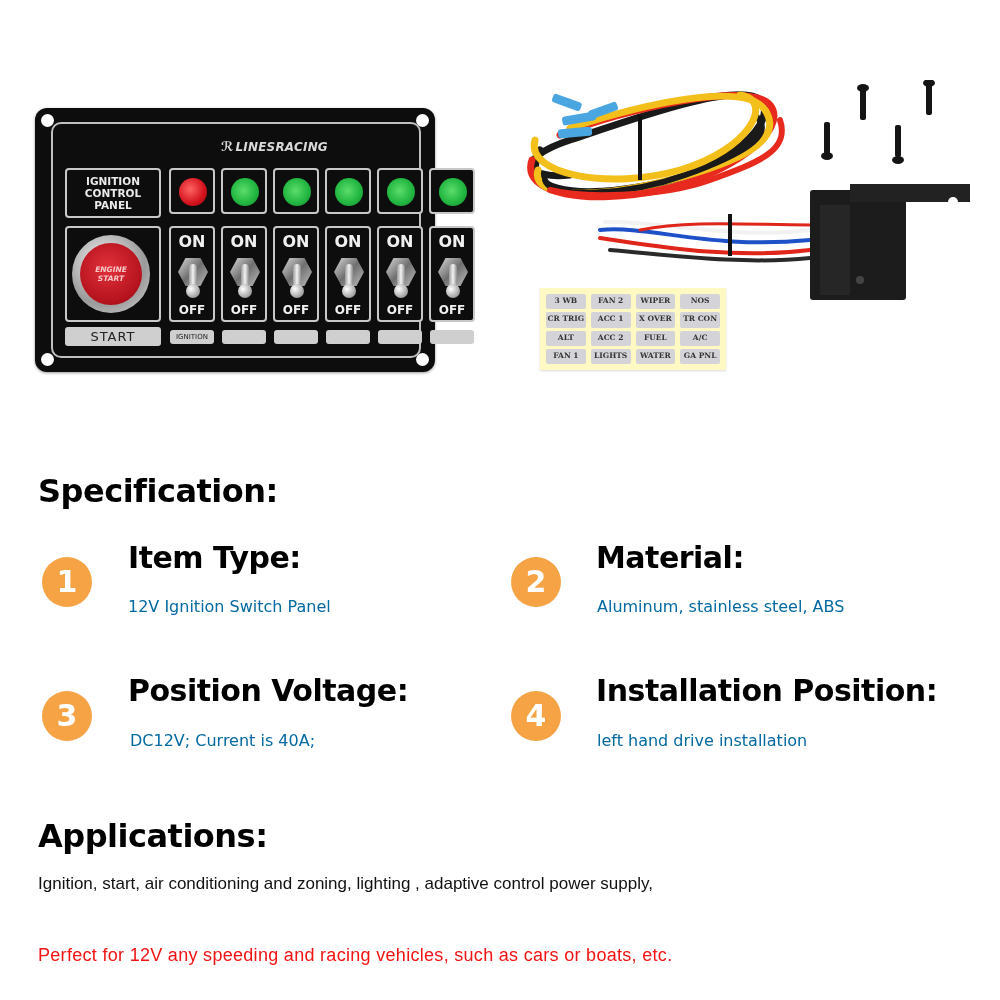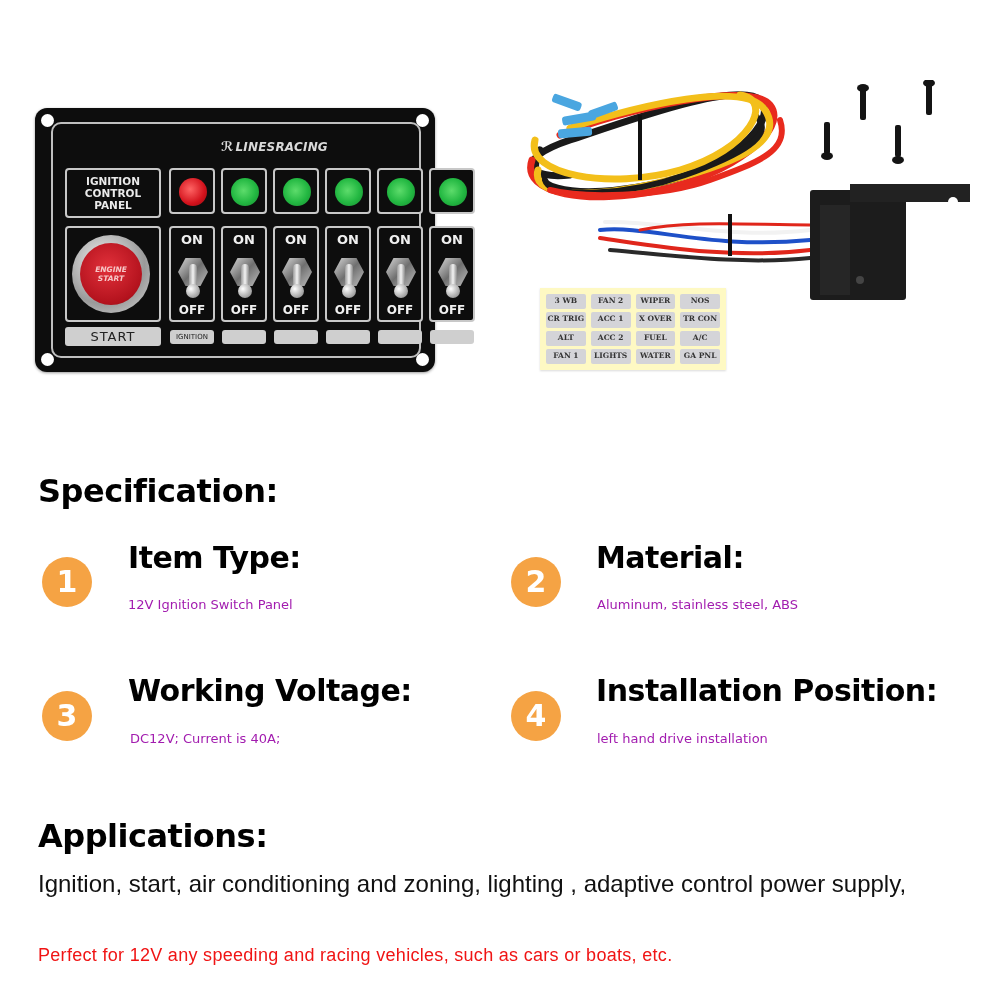--- a/index.html
+++ b/index.html
@@ -41,21 +41,21 @@
     position: absolute; left: 30px; top: 219px; width: 96px; height: 19px; border-radius: 3px;
     background: #cfcfcf; color: #222; font-size: 13px; text-align: center; line-height: 19px; letter-spacing: 1px;
   }
   .led-box { top: 60px; width: 46px; height: 46px; }
   .led {
     position: absolute; left: 8px; top: 8px; width: 28px; height: 28px; border-radius: 50%;
   }
   .led.red { background: radial-gradient(circle at 40% 40%, #ff6464 0%, #d3121c 60%, #8e0a10 100%); }
   .led.green { background: radial-gradient(circle at 45% 45%, #5ddc6b 0%, #23b842 55%, #168a2e 100%); }
   .sw-box { top: 118px; width: 46px; height: 96px; color: #f0f0f0; font-weight: bold; text-align: center; }
-  .sw-box .on { position: absolute; top: 4px; left: 0; right: 0; font-size: 13px; }
+  .sw-box .on { position: absolute; top: 4px; left: 0; right: 0; font-size: 16px; }
   .sw-box .off { position: absolute; bottom: 3px; left: 0; right: 0; font-size: 12px; }
   .toggle-nut {
     position: absolute; left: 7px; top: 30px; width: 30px; height: 28px;
     background: linear-gradient(135deg, #d9d9d9, #6f6f6f 50%, #bdbdbd);
     clip-path: polygon(25% 0, 75% 0, 100% 50%, 75% 100%, 25% 100%, 0 50%);
   }
   .toggle-lever {
     position: absolute; left: 18px; top: 36px; width: 8px; height: 26px; border-radius: 4px;
     background: linear-gradient(90deg, #9a9a9a, #f3f3f3, #8a8a8a);
   }
@@ -86,25 +86,25 @@
   .badge {
     position: absolute; width: 50px; height: 50px; border-radius: 50%; background: #f5a344;
     color: #fff; font-weight: bold; font-size: 30px; text-align: center; line-height: 50px;
   }
   .spec-title { position: absolute; font-size: 30px; font-weight: bold; color: #000; white-space: nowrap; letter-spacing: -0.5px; }
   .spec-title .hl { position: relative; display: inline-block; padding-right: 6px; }
   .spec-title .hl::before {
     content: ""; position: absolute; left: 0; right: 0; bottom: 4px; height: 8px; background: #f5a344; z-index: -1;
   }
   .spec-title .hl span { position: relative; }
-  .spec-value { position: absolute; font-size: 13px; color: #a21caf; white-space: nowrap; }
+  .spec-value { position: absolute; font-size: 16px; color: #0369a1; white-space: nowrap; }
 
   
   .h-app { position: absolute; left: 38px; top: 808px; font-size: 32px; font-weight: bold; color: #000; letter-spacing: -0.5px; margin-top: 9px; }
-  .app-text { position: absolute; left: 38px; top: 866px; font-size: 24px; line-height: 36px; color: #111; width: 930px; font-family: "Liberation Sans", sans-serif; }
+  .app-text { position: absolute; left: 38px; top: 866px; font-size: 17px; line-height: 36px; color: #111; width: 930px; font-family: "Liberation Sans", sans-serif; }
   .app-note { position: absolute; left: 38px; top: 945px; font-size: 18px; color: #f01414; white-space: nowrap; font-family: "Liberation Sans", sans-serif; letter-spacing: 0.3px; }
 </style>
 </head>
 <body>
 
 <div class="panel">
   <div class="hole" style="left:6px;top:6px"></div>
   <div class="hole" style="right:6px;top:6px"></div>
   <div class="hole" style="left:6px;bottom:6px"></div>
   <div class="hole" style="right:6px;bottom:6px"></div>
@@ -276,21 +276,21 @@
 <div class="spec-value" style="left:128px;top:597px">12V Ignition Switch Panel</div>
 
 <div class="badge" style="left:511px;top:557px">2</div>
 <div class="spec-title" style="left:596px;top:540px">
   <span class="hl"><span>Material:</span></span>
 </div>
 <div class="spec-value" style="left:597px;top:597px">Aluminum, stainless steel, ABS</div>
 
 <div class="badge" style="left:42px;top:691px">3</div>
 <div class="spec-title" style="left:128px;top:673px">
-  <span class="hl"><span>Working Voltage:</span></span>
+  <span class="hl"><span>Position Voltage:</span></span>
 </div>
 <div class="spec-value" style="left:130px;top:731px">DC12V; Current is 40A;</div>
 
 <div class="badge" style="left:511px;top:691px">4</div>
 <div class="spec-title" style="left:596px;top:673px">
   <span class="hl"><span>Installation Position:</span></span>
 </div>
 <div class="spec-value" style="left:597px;top:731px">left hand drive installation</div>
 
 <div class="h-app">Applications:</div>

